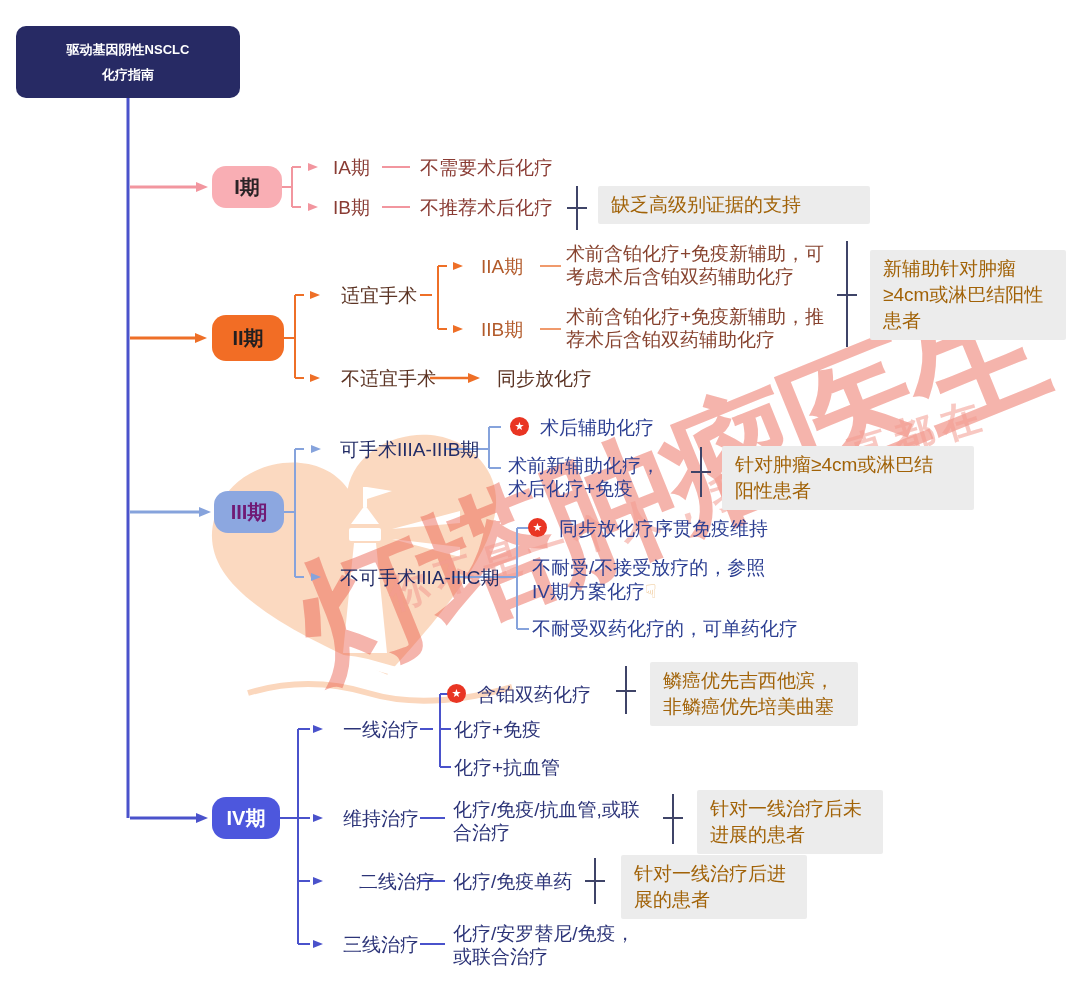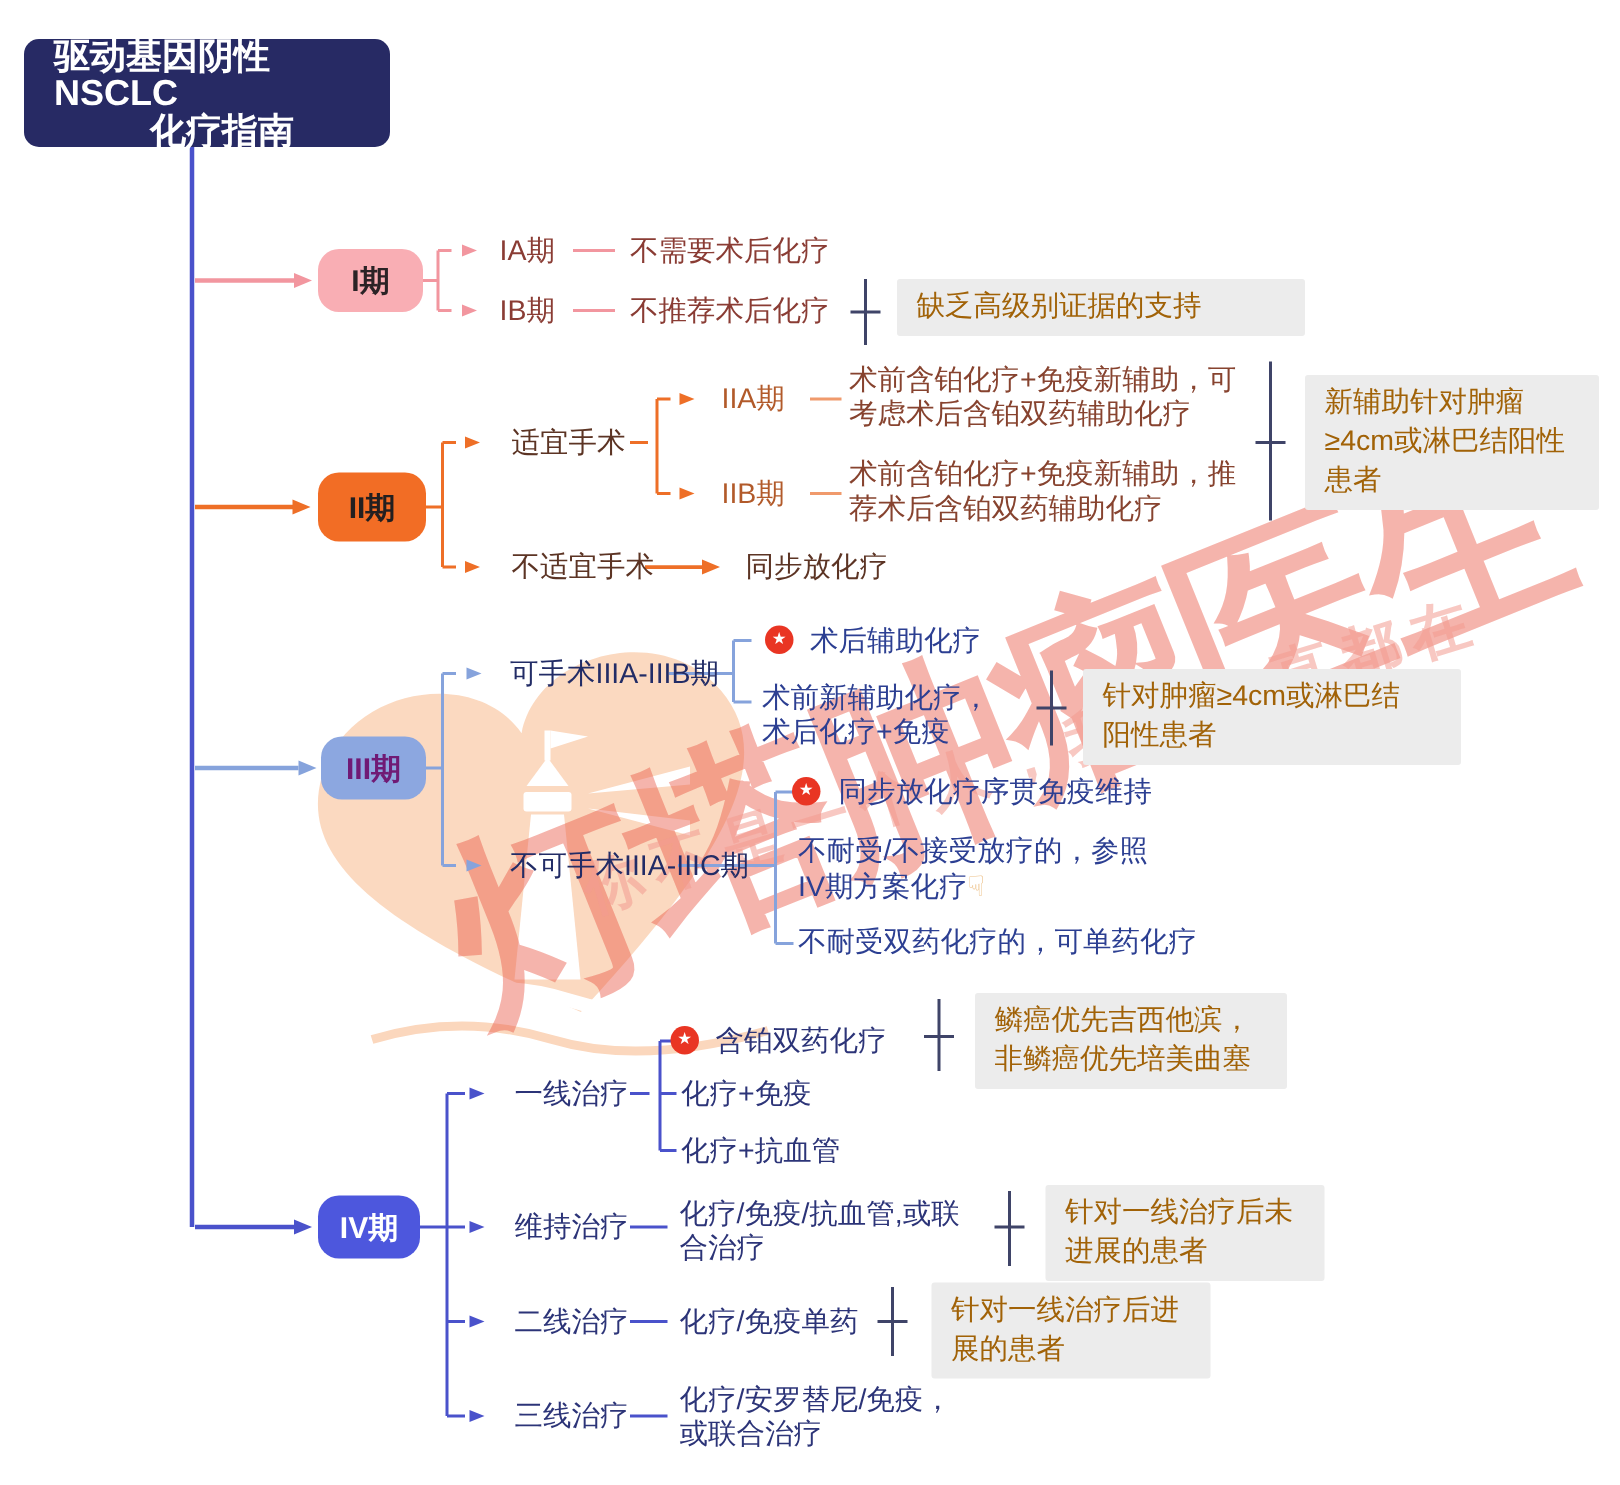--- a/index.html
+++ b/index.html
@@ -14,21 +14,21 @@
             transform:rotate(-22deg);transform-origin:left center;line-height:1;}
   .wm-slogan{position:absolute;left:390px;top:575px;font-size:40px;font-weight:700;
              color:rgba(243,155,143,0.55);letter-spacing:8px;white-space:nowrap;
              transform:rotate(-17deg);transform-origin:left center;line-height:1;}
   .wm-logo{position:absolute;left:130px;top:425px;}
   
   .node{position:absolute;border-radius:14px;display:flex;align-items:center;justify-content:center;
         font-weight:700;font-size:20px;z-index:2;}
   .root{position:absolute;left:16px;top:26px;width:224px;height:72px;background:#272a64;color:#ffffff;
         border-radius:10px;display:flex;flex-direction:column;align-items:center;justify-content:center;
-        font-weight:700;font-size:24px;line-height:25px;z-index:2;padding-left:20px;}
+        font-weight:700;font-size:13px;line-height:25px;z-index:2;}
   
   .txt{position:absolute;font-size:19px;font-weight:500;line-height:23px;white-space:nowrap;z-index:2;}
   .blk{position:absolute;font-size:19px;font-weight:500;line-height:23px;z-index:2;}
   .blk div{white-space:nowrap;}
   .c1{color:#8a3c34}.c2l{color:#5c3424}.c2s{color:#b25a2a}.c2d{color:#87432f}
   .c3l{color:#222c66}.c3d{color:#2c3f92}.c4{color:#2c3478}
   .note{position:absolute;background:#ececec;color:#a16207;font-size:19px;font-weight:500;
         line-height:26px;padding:6px 13px;border-radius:2px;z-index:2;}
   .note div{white-space:nowrap;}
   .star{position:absolute;width:19px;height:19px;border-radius:50%;background:#e93523;color:#fff;
@@ -201,21 +201,21 @@
     <div class="txt c4" style="left:343px;top:807px;">维持治疗</div>
     <div class="blk c4" style="left:453px;top:798px;">
       <div>化疗/免疫/抗血管,或联</div>
       <div>合治疗</div>
     </div>
     <div class="note" style="left:697px;top:790px;width:160px;">
       <div>针对一线治疗后未</div>
       <div>进展的患者</div>
     </div>
 
-    <div class="txt c4" style="left:343px;top:870px;">二线治疗</div>
+    <div class="txt c4" style="left:359px;top:870px;">二线治疗</div>
     <div class="txt c4" style="left:453px;top:870px;">化疗/免疫单药</div>
     <div class="note" style="left:621px;top:855px;width:160px;">
       <div>针对一线治疗后进</div>
       <div>展的患者</div>
     </div>
 
     <div class="txt c4" style="left:343px;top:933px;">三线治疗</div>
     <div class="blk c4" style="left:453px;top:922px;">
       <div>化疗/安罗替尼/免疫，</div>
       <div>或联合治疗</div>

